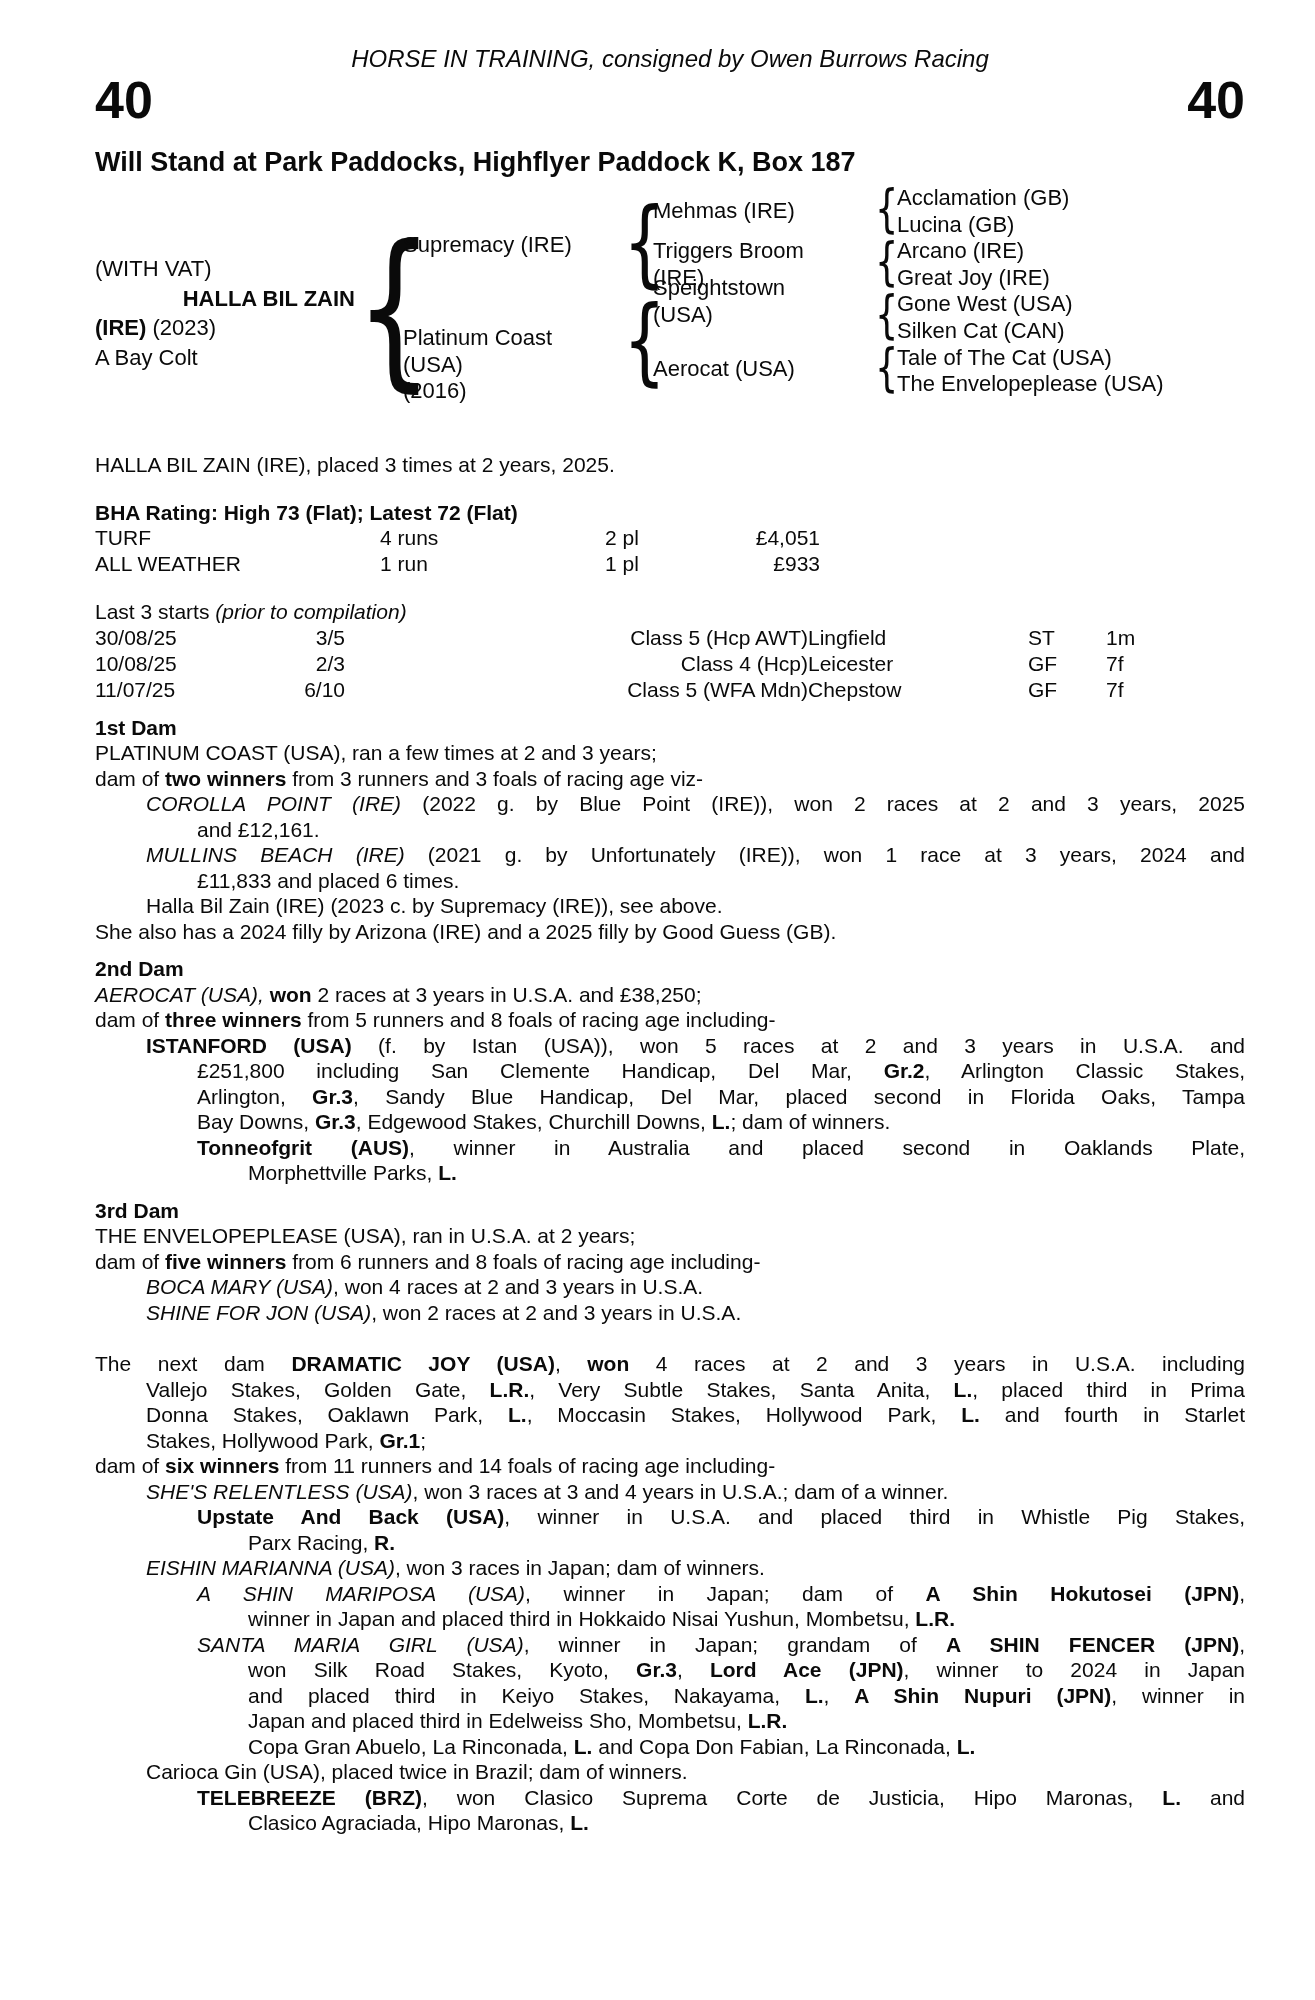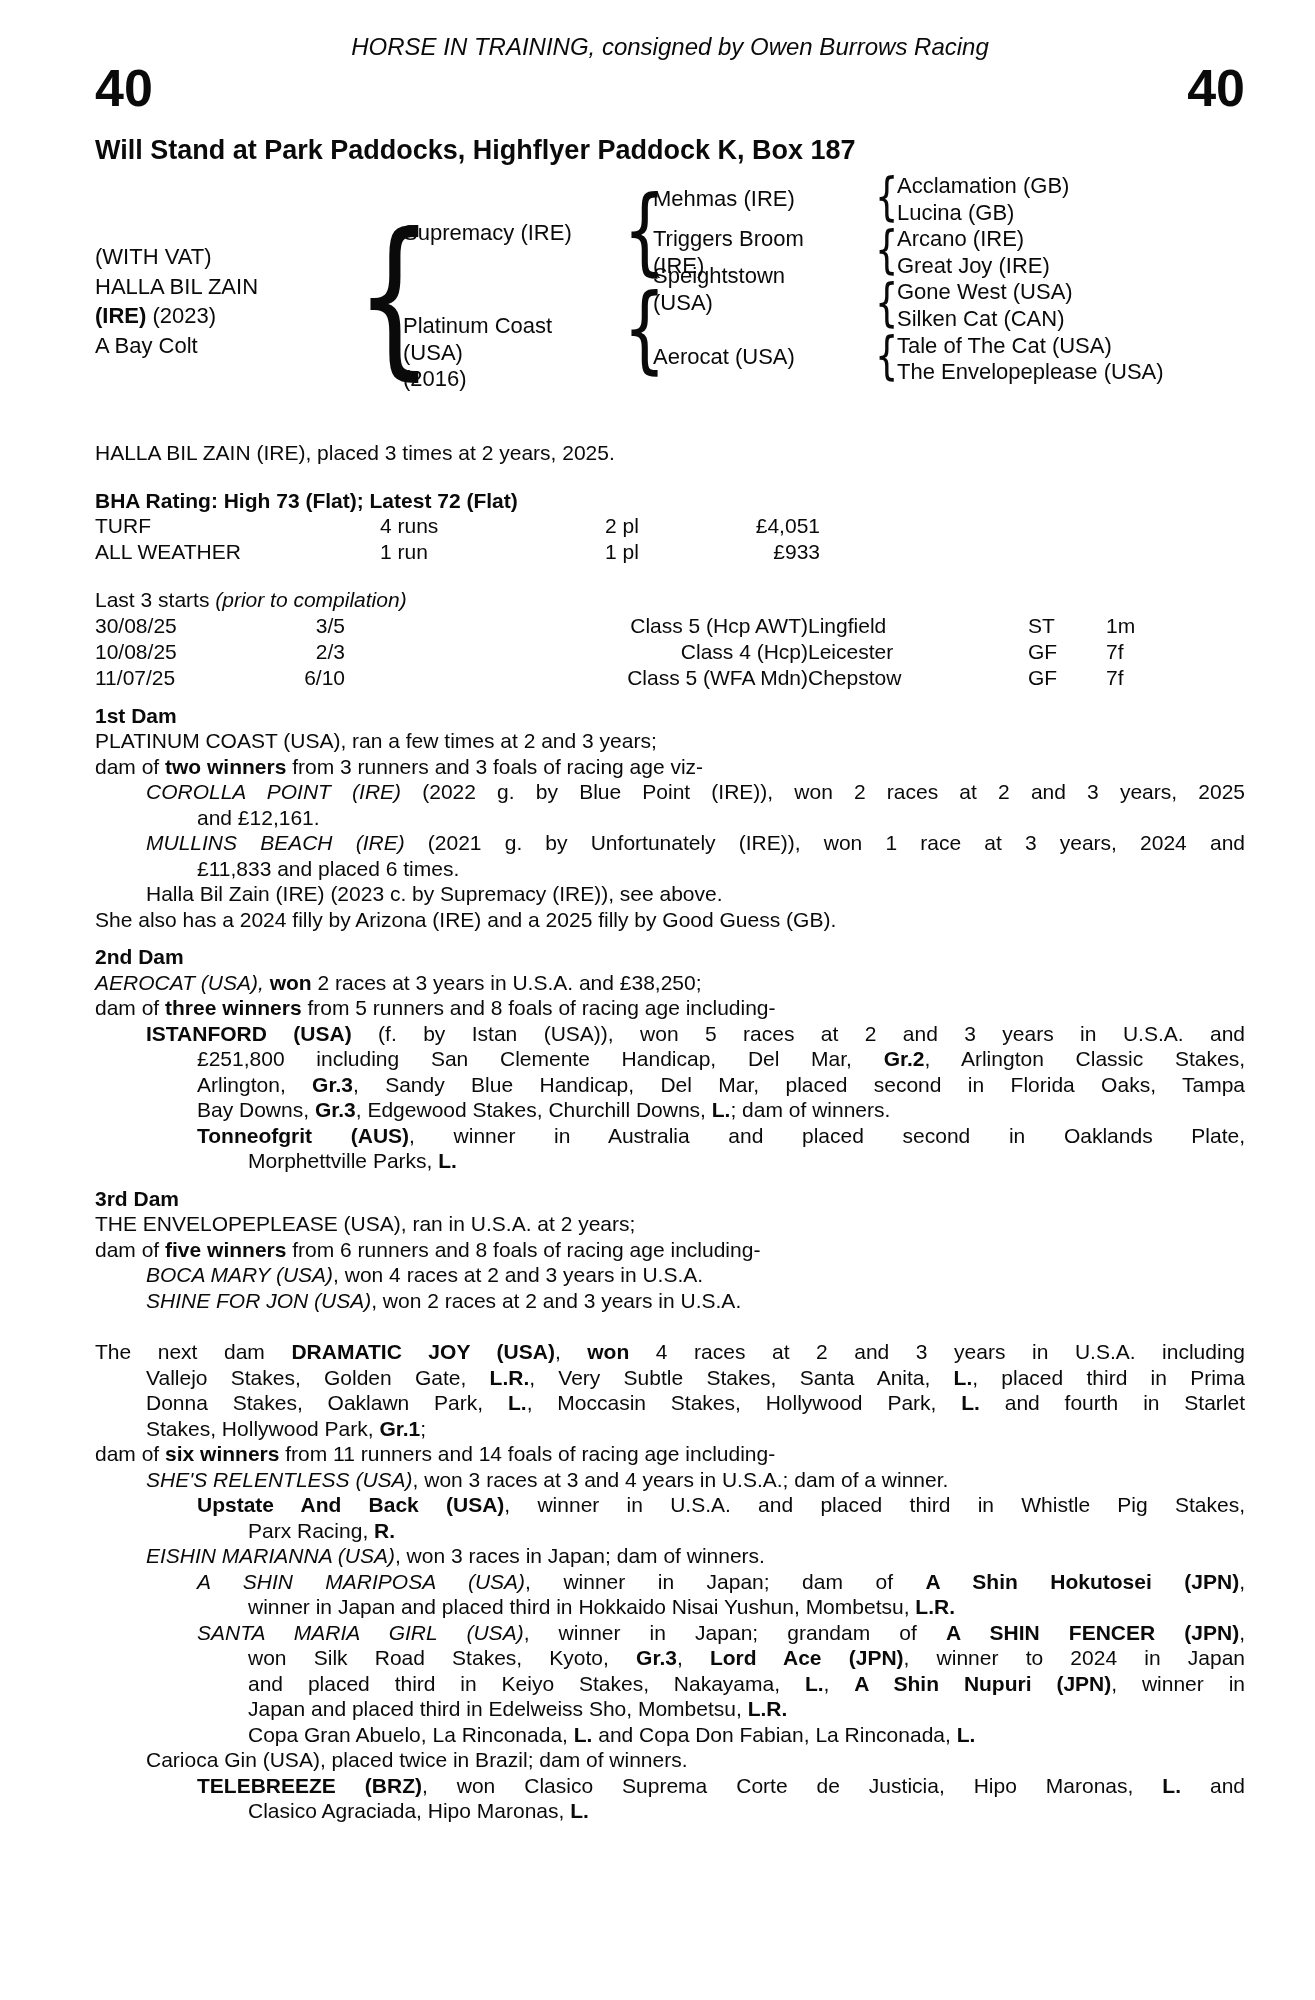--- a/index.html
+++ b/index.html
@@ -4,28 +4,28 @@
 <style>
   html,body{margin:0;padding:0;background:#e8e8e8;}
   .page{
     width:1315px;height:2000px;background:#ffffff;color:#0a0a0a;
     font-family:"Liberation Sans",sans-serif;font-size:21px;line-height:25.5px;
     position:relative;overflow:hidden;margin:0 auto;
   }
   .content{padding:0 70px 0 95px;}
   .b{font-weight:700;}
   .i{font-style:italic;}
-  .consignor{padding-top:32px;text-align:center;font-style:italic;font-size:24px;line-height:30px;}
+  .consignor{padding-top:44px;text-align:center;font-style:italic;font-size:24px;line-height:30px;}
   .lot-row{display:flex;justify-content:space-between;align-items:flex-start;font-weight:700;font-size:52px;line-height:1;}
   .stand{margin-top:20px;font-weight:700;font-size:27px;line-height:32px;}
 
   
   .pedigree{position:relative;height:222px;margin-top:4px;font-size:22px;line-height:26.6px;}
   .ped-subject{position:absolute;left:0;top:72px;line-height:29.5px;width:260px;}
-  .ped-subject .name{font-weight:400;}
+  .ped-subject .name{font-weight:700;text-align:right;}
   .ped-sire{position:absolute;left:308px;top:50px;}
   .ped-dam{position:absolute;left:308px;top:143px;}
   .ped-gp{position:absolute;left:558px;}
   .ped-ggp{position:absolute;left:802px;top:3px;}
   .brace{position:absolute;font-family:"DejaVu Sans",sans-serif;line-height:1;font-weight:400;transform:scaleX(0.72);transform-origin:left center;}
 
   .summary{margin-top:48px;}
   .bha{margin-top:22px;font-weight:700;}
   .stats-row{display:grid;grid-template-columns:285px 225px 140px 75px;line-height:26px;}
   .stats-row .amt{text-align:right;}

